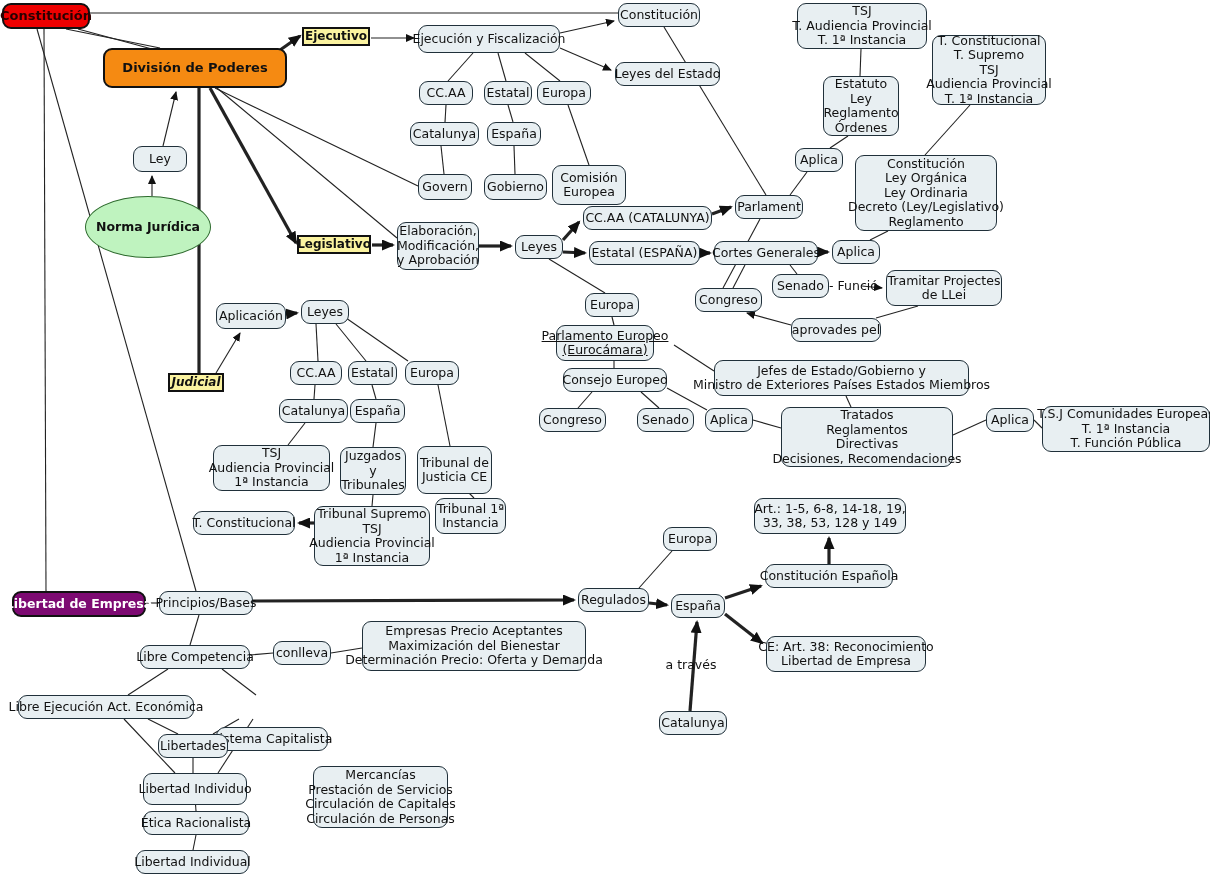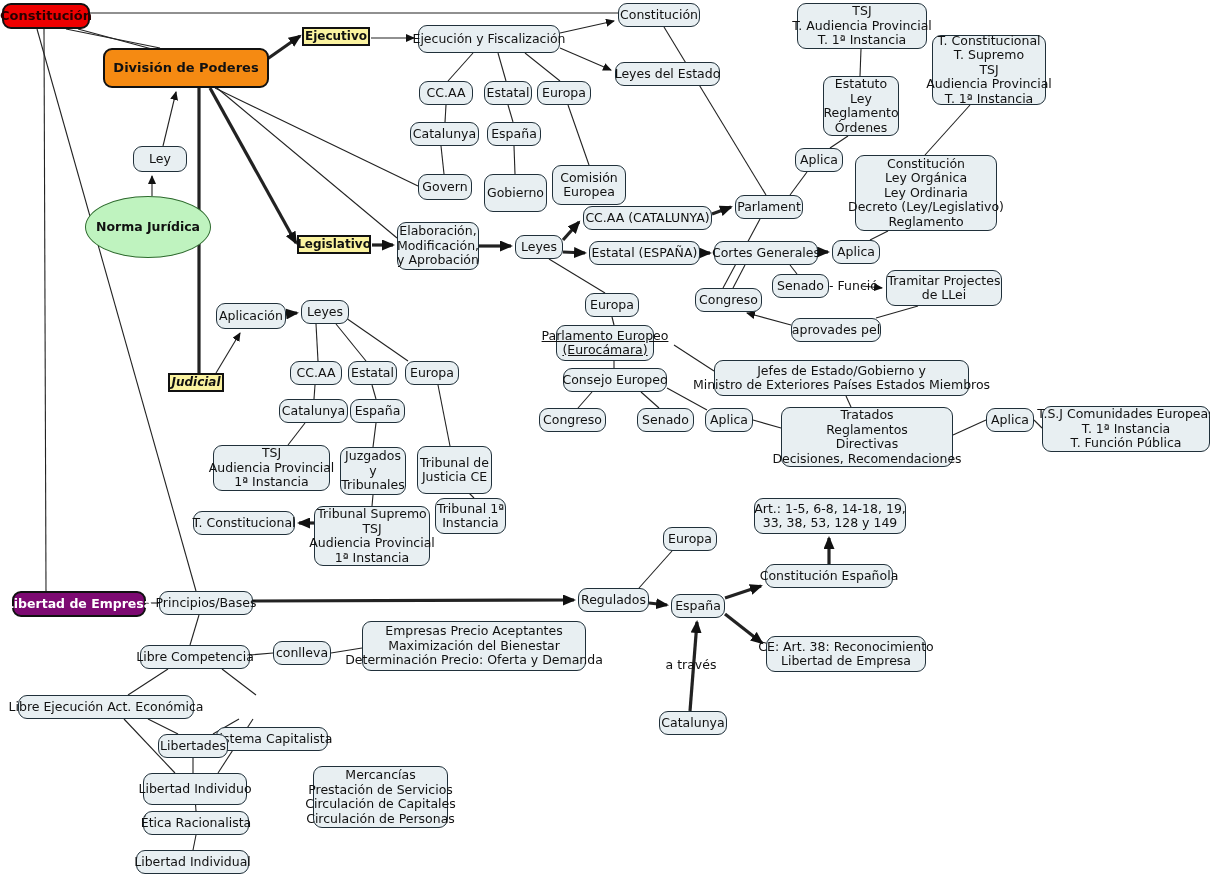--- a/index.html
+++ b/index.html
@@ -143,36 +143,36 @@
         <path d="M 639,588 L 672,551" fill="none" stroke="#222222" stroke-width="1.1" stroke-linecap="butt"></path>
         <path d="M 649,603 L 667,605" fill="none" stroke="#222222" stroke-width="3.2" stroke-linecap="butt" marker-end="url(#ah-thick)"></path>
         <path d="M 725,598 L 761,586" fill="none" stroke="#222222" stroke-width="3.2" stroke-linecap="butt" marker-end="url(#ah-thick)"></path>
         <path d="M 725,614 L 762,643" fill="none" stroke="#222222" stroke-width="3.2" stroke-linecap="butt" marker-end="url(#ah-thick)"></path>
         <path d="M 829,564 L 829,538" fill="none" stroke="#222222" stroke-width="3.2" stroke-linecap="butt" marker-end="url(#ah-thick)"></path>
         <path d="M 690,711 L 697,622" fill="none" stroke="#222222" stroke-width="3.2" stroke-linecap="butt" marker-end="url(#ah-thick)"></path>
       </g>
   </svg>
   <div id="node-layer">
       <div class="node red" style="left: 2px; top: 3px; width: 88px; height: 26px;">Constitución</div>
-      <div class="node orange" style="left: 103px; top: 48px; width: 166px; height: 40px;">División de Poderes</div>
+      <div class="node orange" style="left: 103px; top: 48px; width: 184px; height: 40px;">División de Poderes</div>
       <div class="node yellow" style="left: 302px; top: 27px; width: 68px; height: 19px;">Ejecutivo</div>
       <div class="node yellow" style="left: 297px; top: 235px; width: 74px; height: 19px;">Legislativo</div>
       <div class="node yellow" style="left: 168px; top: 373px; width: 56px; height: 19px; font-style: italic;">Judicial</div>
       <div class="node" style="left: 133px; top: 146px; width: 54px; height: 26px;">Ley</div>
       <div class="node green-ellipse" style="left: 85px; top: 196px; width: 126px; height: 62px;">Norma Jurídica</div>
       <div class="node" style="left: 418px; top: 25px; width: 142px; height: 28px;">Ejecución y Fiscalización</div>
       <div class="node" style="left: 618px; top: 3px; width: 82px; height: 24px;">Constitución</div>
       <div class="node" style="left: 615px; top: 62px; width: 105px; height: 24px;">Leyes del Estado</div>
       <div class="node" style="left: 419px; top: 81px; width: 54px; height: 24px;">CC.AA</div>
       <div class="node" style="left: 484px; top: 81px; width: 48px; height: 24px;">Estatal</div>
       <div class="node" style="left: 537px; top: 81px; width: 54px; height: 24px;">Europa</div>
       <div class="node" style="left: 410px; top: 122px; width: 69px; height: 24px;">Catalunya</div>
       <div class="node" style="left: 487px; top: 122px; width: 54px; height: 24px;">España</div>
       <div class="node" style="left: 418px; top: 174px; width: 54px; height: 26px;">Govern</div>
-      <div class="node" style="left: 484px; top: 174px; width: 63px; height: 38px;">Gobierno</div>
+      <div class="node" style="left: 484px; top: 174px; width: 63px; height: 26px;">Gobierno</div>
       <div class="node" style="left: 552px; top: 165px; width: 74px; height: 40px;">Comisión
 Europea</div>
       <div class="node" style="left: 397px; top: 222px; width: 82px; height: 48px;">Elaboración,
 Modificación,
 y Aprobación</div>
       <div class="node" style="left: 515px; top: 235px; width: 48px; height: 24px;">Leyes</div>
       <div class="node" style="left: 583px; top: 206px; width: 129px; height: 24px;">CC.AA (CATALUNYA)</div>
       <div class="node" style="left: 589px; top: 241px; width: 111px; height: 24px;">Estatal (ESPAÑA)</div>
       <div class="node" style="left: 585px; top: 293px; width: 54px; height: 24px;">Europa</div>
       <div class="node" style="left: 735px; top: 195px; width: 68px; height: 24px;">Parlament</div>

